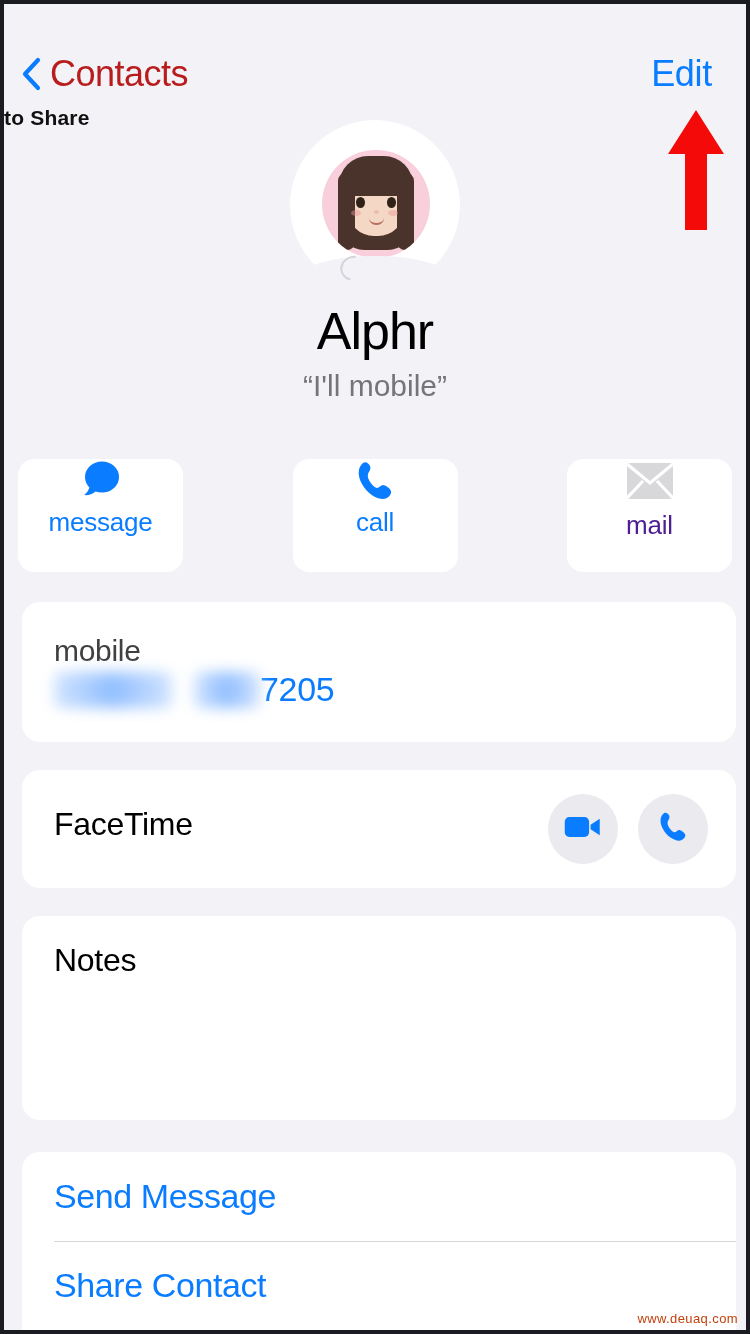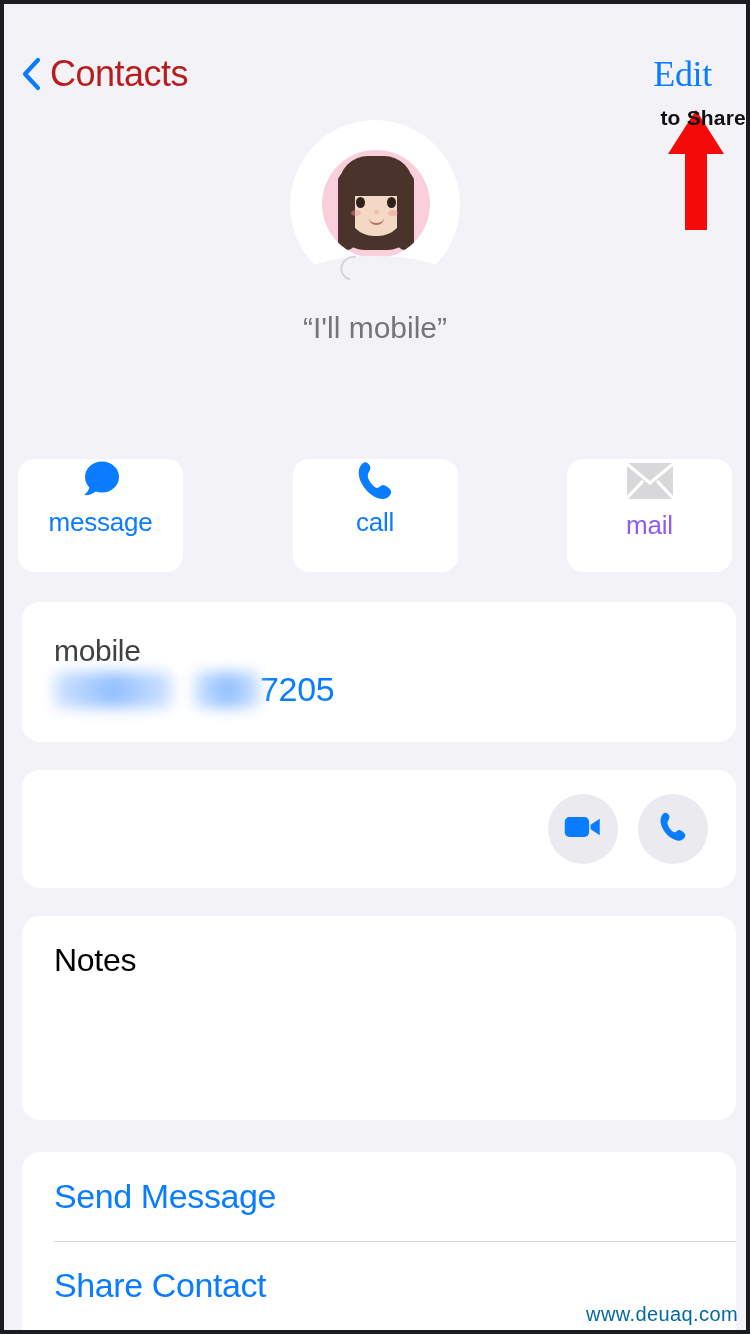--- a/index.html
+++ b/index.html
@@ -28,36 +28,35 @@
   }
   .chev {
     width:20px; height:34px; position:relative; flex:0 0 auto;
   }
   .chev svg { display:block; }
   .nav-back-label { font-size:36px; letter-spacing:-0.5px; line-height:44px; }
   .nav-edit {
     position:absolute; right:34px; top:0;
     font-size:36px; color:#0a7cff; line-height:44px; cursor:pointer;
     letter-spacing:-0.3px;
-    font-family:Liberation Serif, serif;
   }
 
   
   #annot-arrow {
     position:absolute; left:662px; top:104px;
     width:60px; height:124px; pointer-events:none;
   }
 
   
   #avatar-block {
     position:absolute; left:0; top:102px; width:742px; height:190px;
   }
   #poster-ghost-text {
     position:absolute; left:0; top:0; width:742px;
-    text-align:right; font-size:21px; font-weight:bold; color:#111;
+    text-align:left; font-size:21px; font-weight:bold; color:#111;
     letter-spacing:0.2px;
   }
   #avatar-circle {
     position:absolute; left:286px; top:14px;
     width:170px; height:170px; border-radius:50%;
     background:#ffffff;
     overflow:hidden;
   }
   #avatar-photo {
     position:absolute; left:32px; top:30px;
@@ -120,21 +119,21 @@
     position:absolute; left:14px; top:455px; width:714px; height:113px;
     display:flex; justify-content:space-between;
   }
   .action-btn {
     width:165px; height:113px; background:#ffffff; border-radius:16px;
     display:flex; flex-direction:column; align-items:center; 
     cursor:pointer;
   }
   .action-icon { height:44px; display:flex; align-items:center; justify-content:center; }
   .action-label { font-size:26px; color:#0a7cff; margin-top:4px; letter-spacing:-0.2px; }
-  .action-btn.disabled .action-label { color:#8b5cf6;margin-top:7px; }
+  .action-btn.disabled .action-label { color:#4c1d95;margin-top:7px; }
 
   
   .card {
     position:absolute; left:18px; width:714px; background:#ffffff; border-radius:18px;
   }
   #card-mobile { top:598px; height:140px; }
   .field-label { position:absolute; left:32px; top:32px; font-size:30px; color:#404040;
     letter-spacing:-0.3px; }
   #phone-row { position:absolute; left:32px; top:68px; display:flex; align-items:center; }
   .blur-chunk { height:36px; border-radius:8px;
@@ -164,21 +163,21 @@
   }
   .link-row.r1 { top:0; }
   .link-row.r2 { top:89px; }
   .link-text { margin-left:32px; font-size:34px; color:#0a7cff; letter-spacing:-0.4px; }
   .link-sep { position:absolute; left:32px; width:682px; height:1px; background:#d6d6dc; }
   .link-sep.s1 { top:89px; }
 
   
   #watermark {
     position:absolute; right:8px; bottom:4px;
-    font-size:20px; color:#0369a1; letter-spacing:0.4px;
+    font-size:13px; color:#c2410c; letter-spacing:0.4px;
     font-family:"Liberation Sans", sans-serif;
   }
 </style>
 </head>
 <body>
 
 <div id="screen">
 
   <div id="navbar">
     <div class="nav-back">
@@ -228,20 +227,21 @@
         <div class="mj-mouth"></div>
       </div>
     </div>
 
     <div id="avatar-mask">
       <div class="swirl"></div>
     </div>
   </div>
 
   <div id="name-block">
+    <div id="contact-name">Alphr</div>
     <div id="contact-status">“I'll mobile”</div>
   </div>
 
   <div id="actions-row">
 
     <div class="action-btn">
       <div class="action-icon">
         <svg width="46" height="44" viewBox="0 0 46 44">
           <ellipse cx="24" cy="18" rx="17" ry="15.5" fill="#0a7cff"></ellipse>
           <path d="M13 24 C11 31 9 34 6 36 C13 37 18 33 20 29 Z" fill="#0a7cff"></path>
@@ -277,20 +277,21 @@
   <div class="card" id="card-mobile">
     <div class="field-label">mobile</div>
     <div id="phone-row">
       <span class="blur-chunk a"></span>
       <span class="blur-chunk b"></span>
       <span class="phone-visible">7205</span>
     </div>
   </div>
 
   <div class="card" id="card-facetime">
+    <div id="facetime-label">FaceTime</div>
     <div class="ft-buttons">
       <div class="ft-circle">
         <span>
           <svg width="38" height="26" viewBox="0 0 50 34">
             <rect x="1" y="4" width="32" height="26" rx="6" fill="#0a7cff"></rect>
             <path d="M35 14 L47 6 L47 28 L35 20 Z" fill="#0a7cff"></path>
           </svg>
         </span>
       </div>
       <div class="ft-circle">

